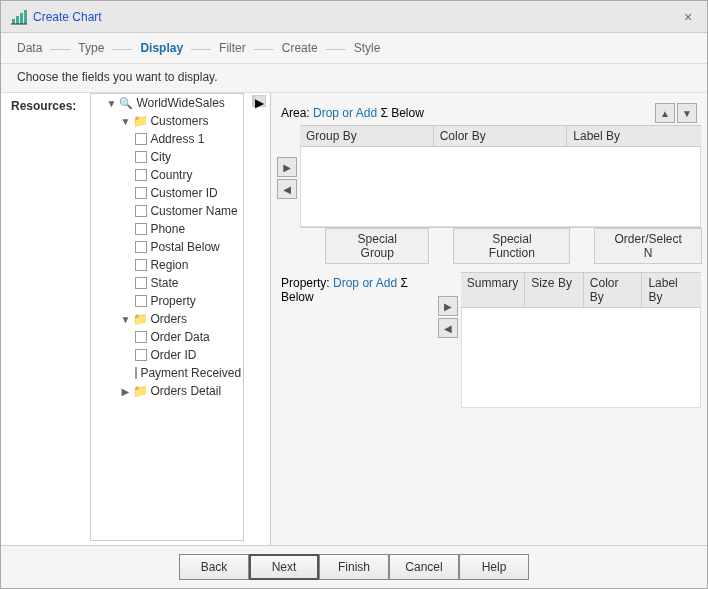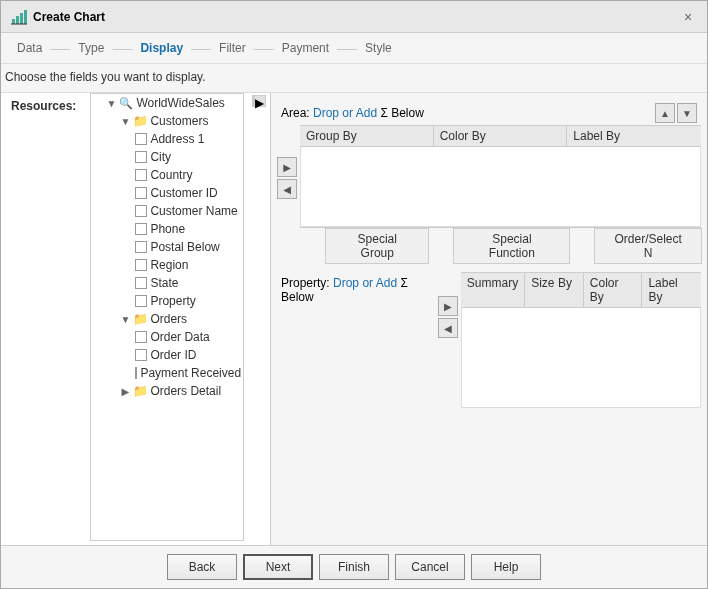--- a/index.html
+++ b/index.html
@@ -35,22 +35,22 @@
       display: flex;
       align-items: center;
       gap: 6px;
     }
     .title-icon {
       display: flex;
       align-items: center;
     }
     .title-text {
       font-size: 12px;
-      font-weight: bold;
-      color: #000000;
+      font-weight: normal;
+      color: #1d4ed8;
     }
     .close-btn {
       width: 18px;
       height: 18px;
       display: flex;
       align-items: center;
       justify-content: center;
       cursor: pointer;
       font-size: 14px;
       color: #666;
@@ -77,21 +77,21 @@
       color: #1a6faf;
       font-weight: bold;
     }
     .step-divider {
       color: #bbb;
       margin: 0 8px;
       font-size: 10px;
     }
 
     .subtitle {
-      padding: 6px 4px 8px;
+      padding: 6px 16px 8px;
       font-size: 12px;
       color: #333;
       background: #f5f5f5;
       border-bottom: 1px solid #ddd;
     }
 
     .main-content {
       display: flex;
       flex: 1;
       overflow: hidden;
@@ -239,21 +239,20 @@
     .drop-wrapper {
       flex: 1;
     }
 
     
     .footer {
       border-top: 1px solid #ccc;
       padding: 8px 12px;
       display: flex;
       justify-content: center;
-      gap: 6px;
       background: #f5f5f5;
     }
     .footer-btn {
       min-width: 70px;
       padding: 4px 12px;
       font-size: 12px;
       border: 1px solid #888;
       background: linear-gradient(to bottom, #f9f9f9, #e8e8e8);
       cursor: pointer;
       color: #333;
@@ -290,21 +289,21 @@
 
   <div class="wizard-steps">
     <span class="step-item">Data</span>
     <span class="step-divider">——</span>
     <span class="step-item">Type</span>
     <span class="step-divider">——</span>
     <span class="step-item active">Display</span>
     <span class="step-divider">——</span>
     <span class="step-item">Filter</span>
     <span class="step-divider">——</span>
-    <span class="step-item">Payment</span>
+    <span class="step-item">Create</span>
     <span class="step-divider">——</span>
     <span class="step-item">Style</span>
   </div>
 
   <div class="subtitle">Choose the fields you want to display.</div>
 
   <div class="main-content">
 
     <div class="left-panel">
       <div class="resources-label">Resources:</div>

